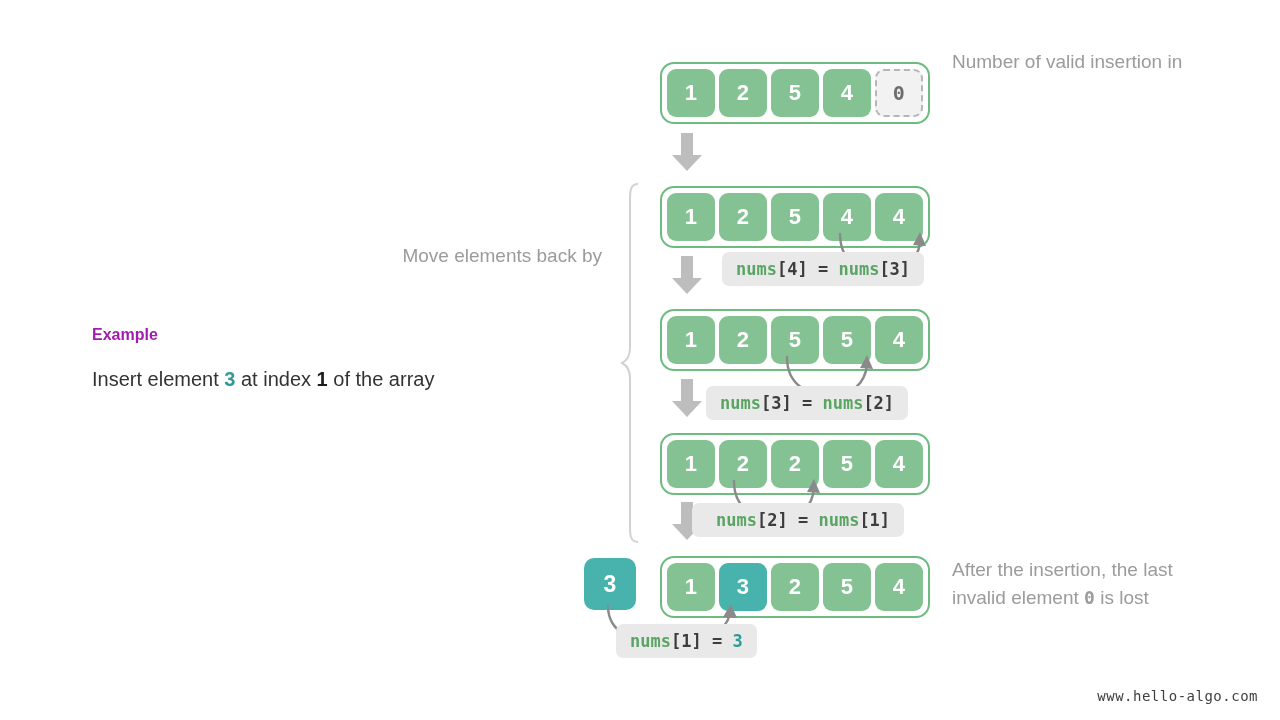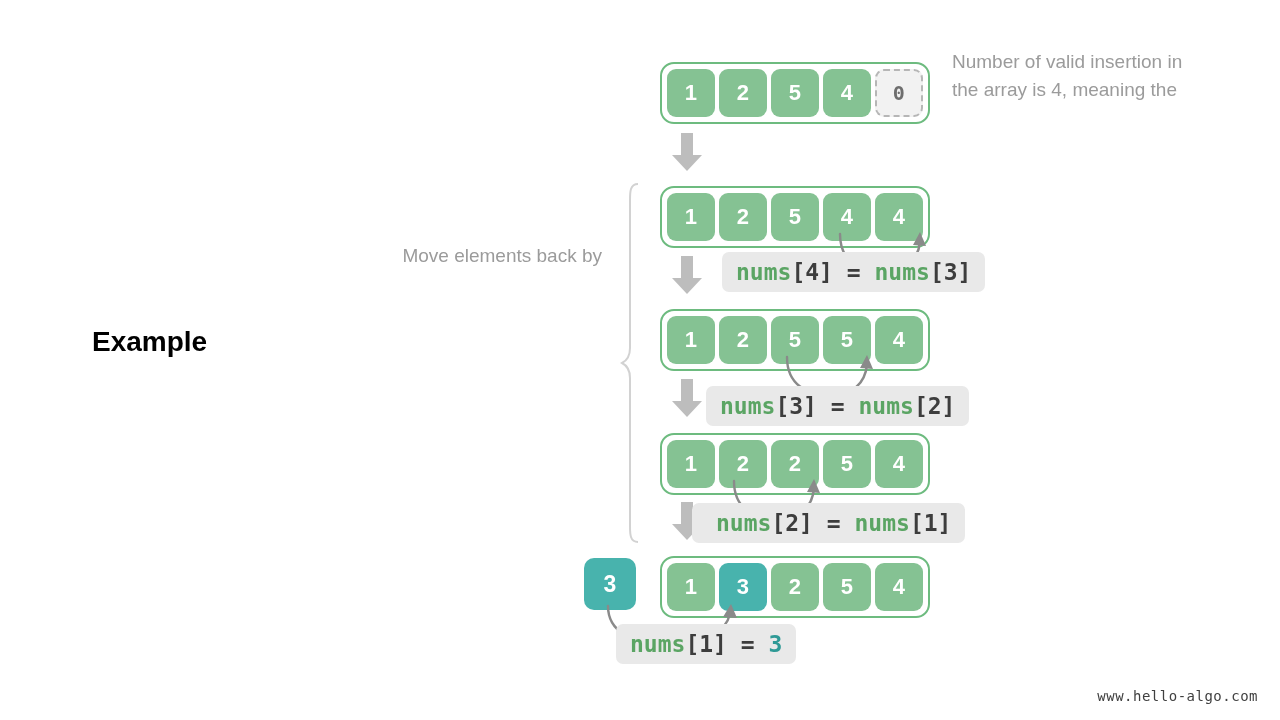--- a/index.html
+++ b/index.html
@@ -81,21 +81,21 @@
   }
   .downarrow svg { display: block; }
 
   
   .codechip {
     position: absolute;
     background: #e9e9e9;
     border-radius: 7px;
     padding: 7px 14px;
     font-family: "DejaVu Sans Mono", monospace;
-    font-size: 23px;
+    font-size: 17px;
     font-weight: 700;
     color: #3d3d3d;
     white-space: nowrap;
     letter-spacing: 0px;
   }
   .codechip .fn { color: #5ba564; }
   .codechip .tealval { color: #2f9a96; }
 
   
   .note {
@@ -111,23 +111,23 @@
   }
   .note.right-al {
     text-align: right;
   }
 
   
   .example-title {
     position: absolute;
     left: 92px;
     top: 326px;
-    font-size: 28px;
+    font-size: 16px;
     font-weight: bold;
-    color: #000000;
+    color: #a21caf;
   }
   .example-sub {
     position: absolute;
     left: 92px;
     top: 368px;
     font-size: 20px;
     color: #333333;
     white-space: nowrap;
   }
   .example-sub b { font-weight: bold; color: #1d1d1d; }
@@ -158,32 +158,34 @@
     color: #404040;
     letter-spacing: 0.5px;
   }
 </style>
 </head>
 <body>
 
 <div class="stage">
 
   <div class="example-title">Example</div>
+  <div class="example-sub">
+    <span>Insert element </span><span class="tl">3</span><span> at index </span><b>1</b><span> of the array</span>
+  </div>
 
   <div class="array" id="row-initial" style="left:660px; top:62px;">
     <div class="cell">1</div>
     <div class="cell">2</div>
     <div class="cell">5</div>
     <div class="cell">4</div>
     <div class="cell invalid">0</div>
   </div>
 
   <div class="note" style="left:952px; top:48px;">
     <div>Number of valid insertion in</div>
-    <div>the array is 4, meaning the</div>
   </div>
 
   <div class="downarrow" style="left:670px; top:133px;">
     <svg width="34" height="40" viewBox="0 0 34 40">
       <polygon points="11,0 23,0 23,22 32,22 17,38 2,22 11,22" fill="#bdbdbd"></polygon>
     </svg>
   </div>
 
   <div class="brace">
     <svg width="22" height="362" viewBox="0 0 22 362" preserveAspectRatio="none">
@@ -286,16 +288,20 @@
     <svg width="140" height="44" viewBox="0 0 140 44">
       <path d="M6 2 C6 30 34 40 72 40 C106 40 124 26 128 10" fill="none" stroke="#8a8a8a" stroke-width="2.4" stroke-linecap="round"></path>
       <polygon points="129,0 135,14 121,13" fill="#8a8a8a"></polygon>
     </svg>
   </div>
 
   <div class="codechip" style="left:616px; top:624px;">
     <span class="fn">nums</span><span>[1]</span>&nbsp;<span>=</span>&nbsp;<span class="tealval">3</span>
   </div>
 
+  <div class="note" style="left:952px; top:556px;">
+    <div>After the insertion, the last</div>
+    <div><span>invalid element </span><span class="mono">0</span><span> is lost</span></div>
+  </div>
 
   <div class="watermark">www.hello-algo.com</div>
 
 </div>
 
 </body></html>

